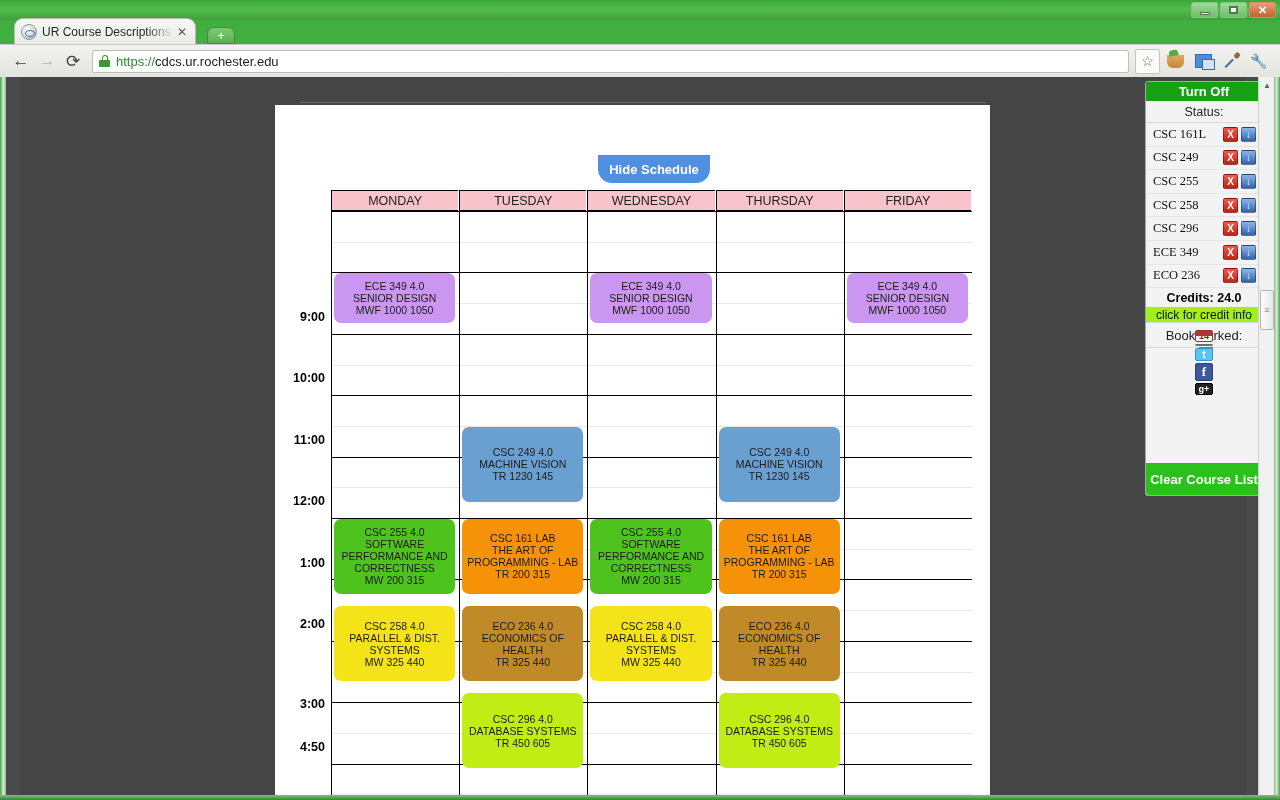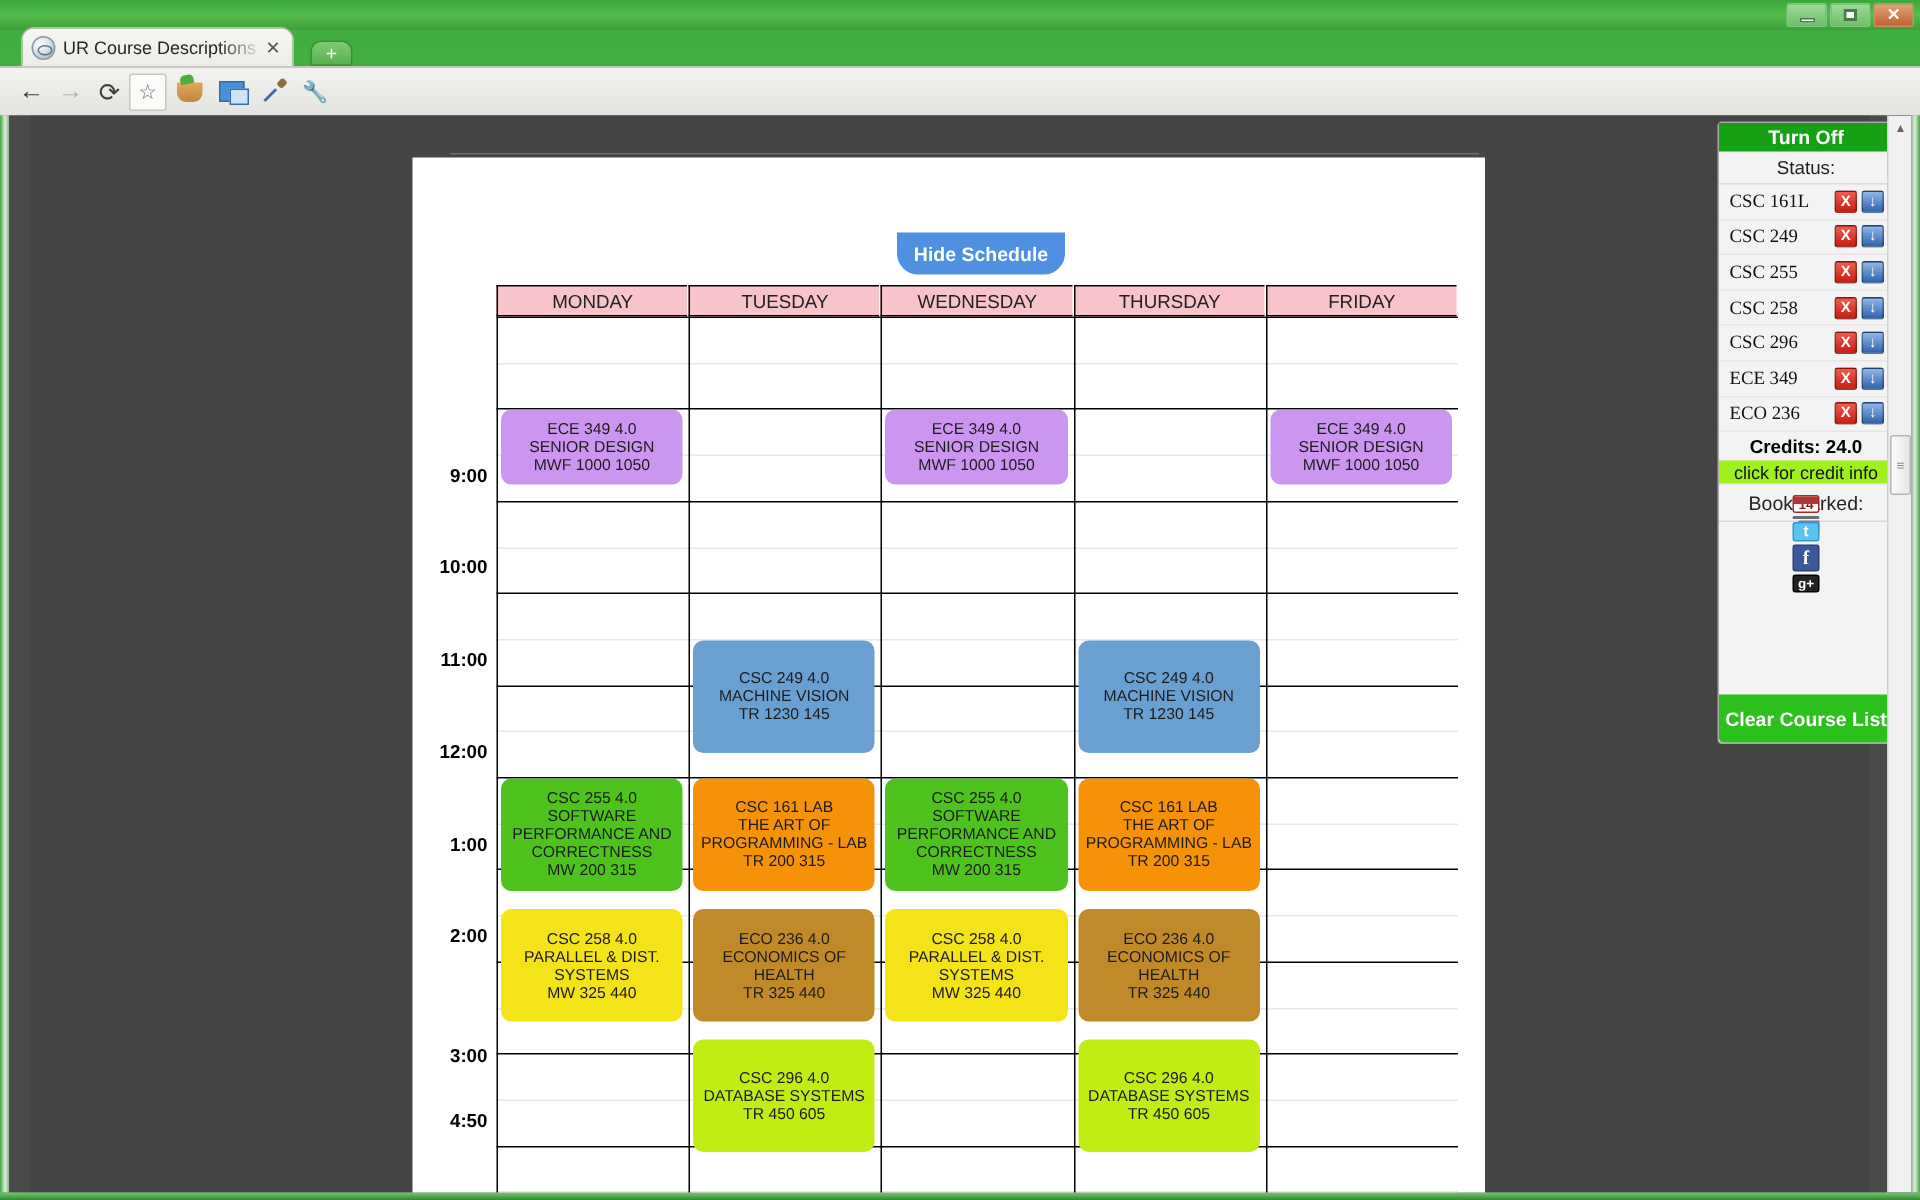--- a/index.html
+++ b/index.html
@@ -412,20 +412,27 @@
       <span class="tabclose">✕</span>
     </div>
     <div id="newtab">+</div>
   </div>
 
   <div id="toolbar">
     <div class="navbtn">←</div>
     <div class="navbtn disabled">→</div>
     <div class="navbtn">⟳</div>
 
+    <div id="omnibox">
+      <span id="lockicon">
+        <span class="shackle"></span>
+          <span class="body"></span>
+      </span>
+      <span id="urltext"><span class="scheme">https://</span><span>cdcs.ur.rochester.edu</span></span>
+    </div>
 
     <div id="tbicons">
       <div class="tbicon star">☆</div>
       <div class="tbicon">
           <span class="ic-basket"></span>
         </div>
       <div class="tbicon">
           <span class="ic-photo"></span>
         </div>
       <div class="tbicon">

